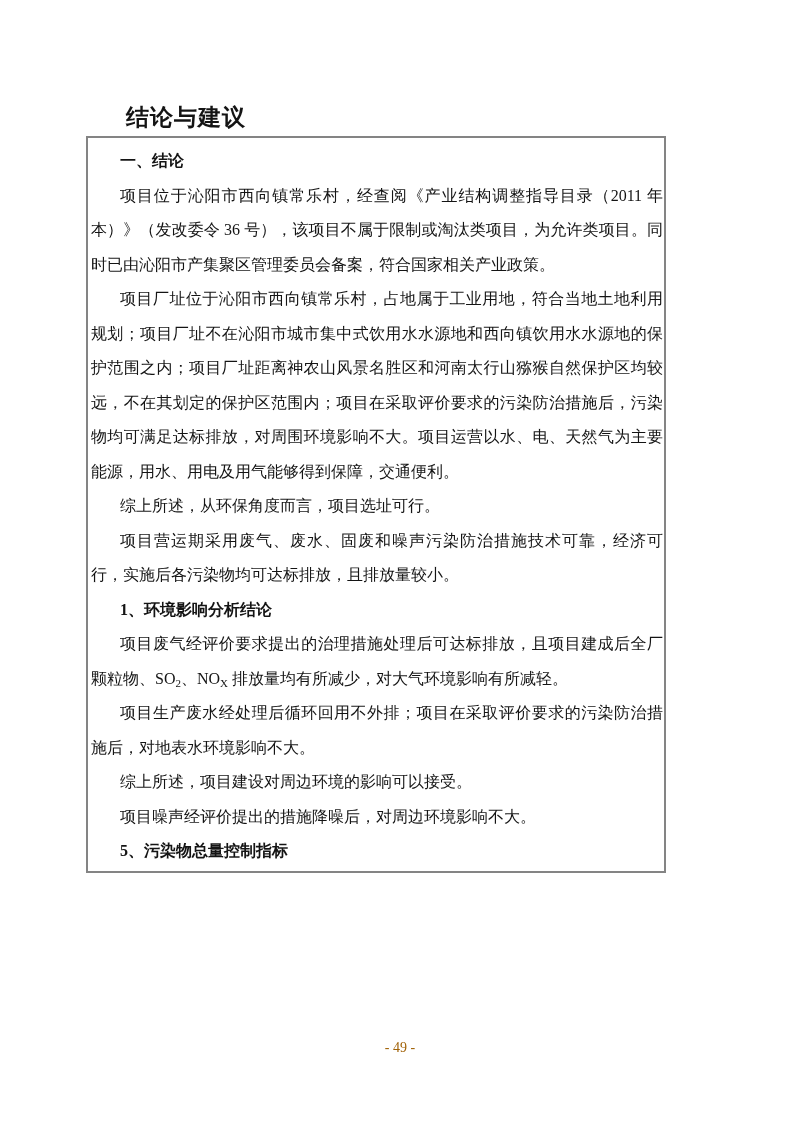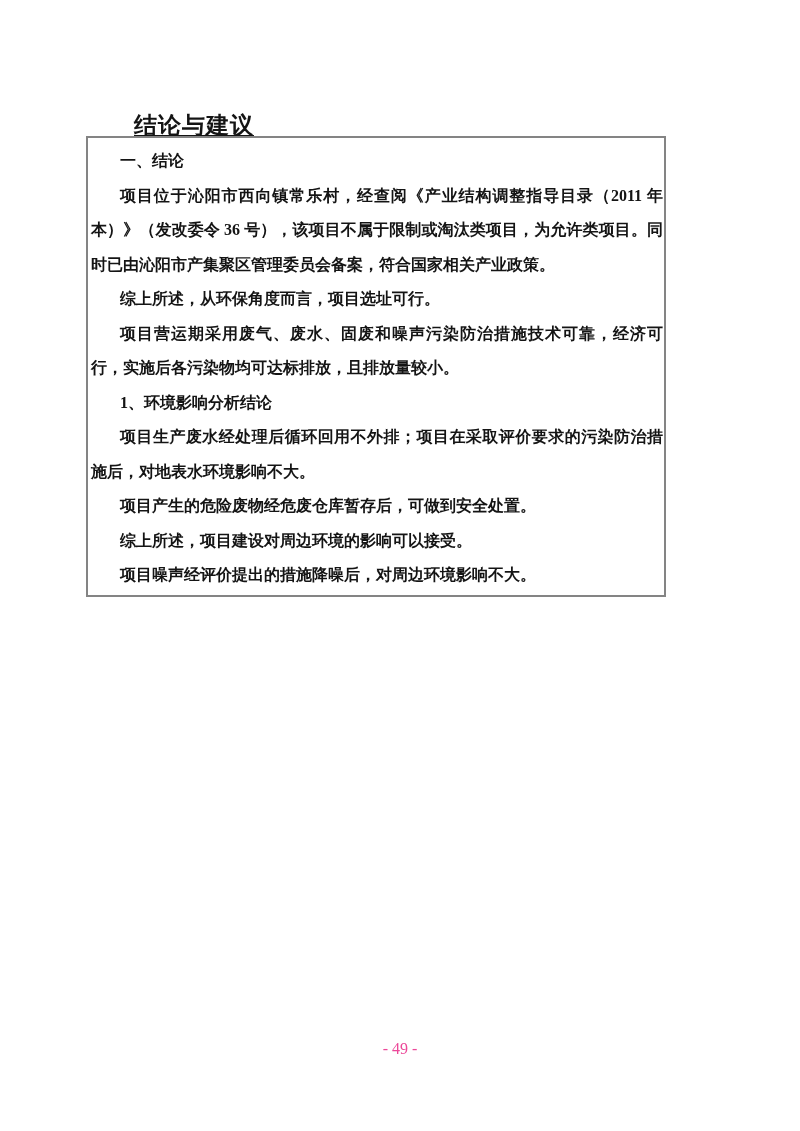--- a/index.html
+++ b/index.html
@@ -13,93 +13,95 @@
     height: 1131px;
     background: #ffffff;
     font-family: "Liberation Serif", "DejaVu Serif", serif;
     color: #141414;
     overflow: hidden;
   }
   .doc-title {
     position: absolute;
     left: 118px;
     top: 94px;
-    margin: 16px;
+    margin: 8px;
     font-size: 23px;
     font-weight: bold;
     letter-spacing: 1px;
-    text-decoration: underline;
   }
   .content-box {
     position: absolute;
     left: 86px;
     top: 136px;
     width: 580px;
     box-sizing: border-box;
     border: 2px solid #848484;
     padding: 6px 1px 2px 3px;
     background: #ffffff;
   }
   .content-box p {
     margin: 0;
     font-size: 16px;
     line-height: 34.5px;
     text-align: justify;
     text-indent: 29px;
-    font-weight: bold;
   }
   .content-box p.h {
     font-weight: bold;
     text-align: left;
   }
   .content-box sub {
     font-size: 11px;
     line-height: 0;
     vertical-align: -3px;
   }
   .page-footer {
     position: absolute;
     left: 0;
     top: 1040px;
     width: 100%;
     text-align: center;
-    font-size: 16px;
-    color: #ec4899;
+    font-size: 14px;
+    color: #a16207;
   }
 </style>
 </head>
 <body>
 
 <div class="page">
 
   <h1 class="doc-title">结论与建议</h1>
 
   <div class="content-box">
 
     <p class="h">一、结论</p>
 
 
     <p>项目位于沁阳市西向镇常乐村，经查阅《产业结构调整指导目录（2011 年本）》（发改委令 36 号），该项目不属于限制或淘汰类项目，为允许类项目。同时已由沁阳市产集聚区管理委员会备案，符合国家相关产业政策。</p>
 
 
+    <p>项目厂址位于沁阳市西向镇常乐村，占地属于工业用地，符合当地土地利用规划；项目厂址不在沁阳市城市集中式饮用水水源地和西向镇饮用水水源地的保护范围之内；项目厂址距离神农山风景名胜区和河南太行山猕猴自然保护区均较远，不在其划定的保护区范围内；项目在采取评价要求的污染防治措施后，污染物均可满足达标排放，对周围环境影响不大。项目运营以水、电、天然气为主要能源，用水、用电及用气能够得到保障，交通便利。</p>
 
     <p>综上所述，从环保角度而言，项目选址可行。</p>
 
 
     <p>项目营运期采用废气、废水、固废和噪声污染防治措施技术可靠，经济可行，实施后各污染物均可达标排放，且排放量较小。</p>
 
     <p class="h">1、环境影响分析结论</p>
 
+    <p>
+      <span>项目废气经评价要求提出的治理措施处理后可达标排放，且项目建成后全厂颗粒物、SO</span><sub>2</sub><span>、NO</span><sub>X</sub><span> 排放量均有所减少，对大气环境影响有所减轻。</span>
+    </p>
 
     <p>项目生产废水经处理后循环回用不外排；项目在采取评价要求的污染防治措施后，对地表水环境影响不大。</p>
 
-    <p>项目产生的危险废物经危废仓库暂存后，可做到安全处置。</p>
 
     <p>综上所述，项目建设对周边环境的影响可以接受。</p>
 
     <p>项目噪声经评价提出的措施降噪后，对周边环境影响不大。</p>
 
+    <p class="h">5、污染物总量控制指标</p>
 
   </div>
 
   <div class="page-footer">- 49 -</div>
 
 </div>
 
 </body></html>

